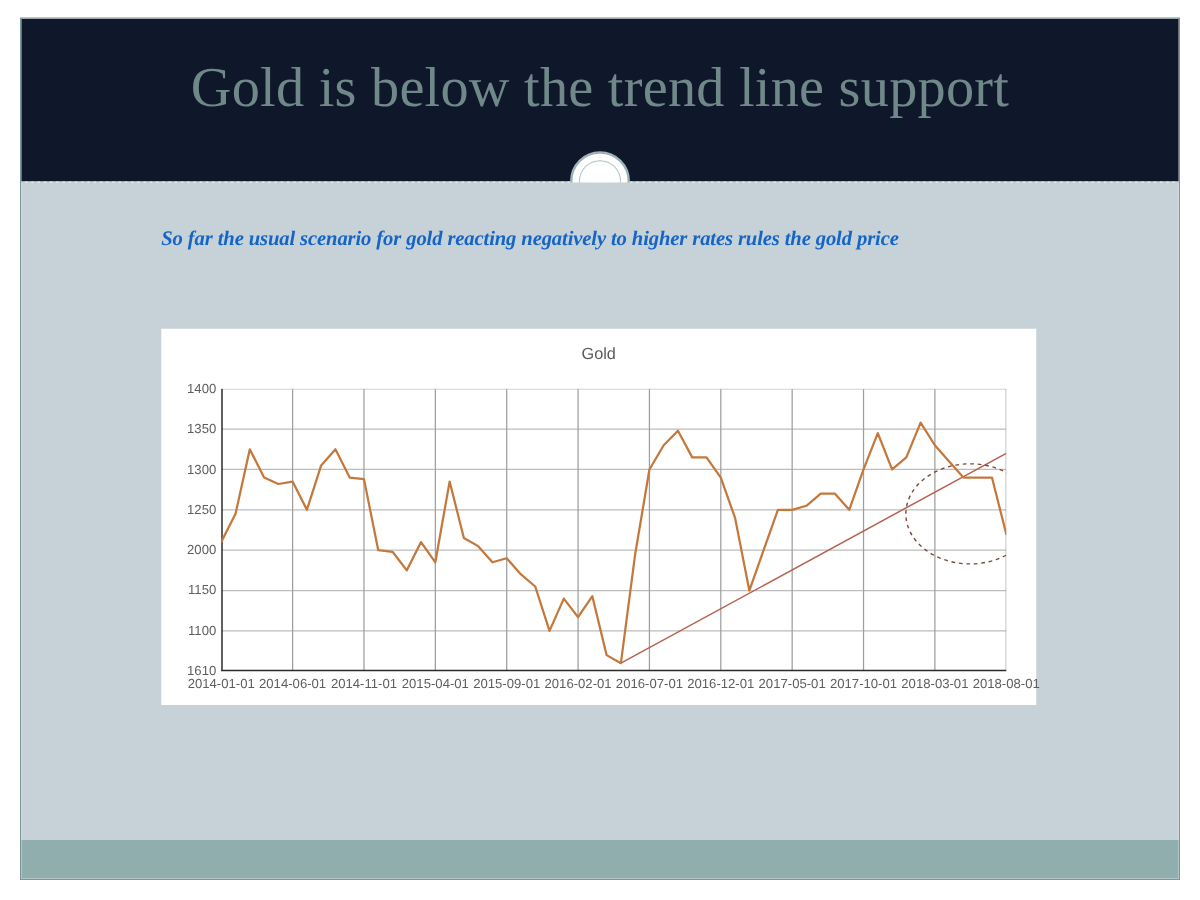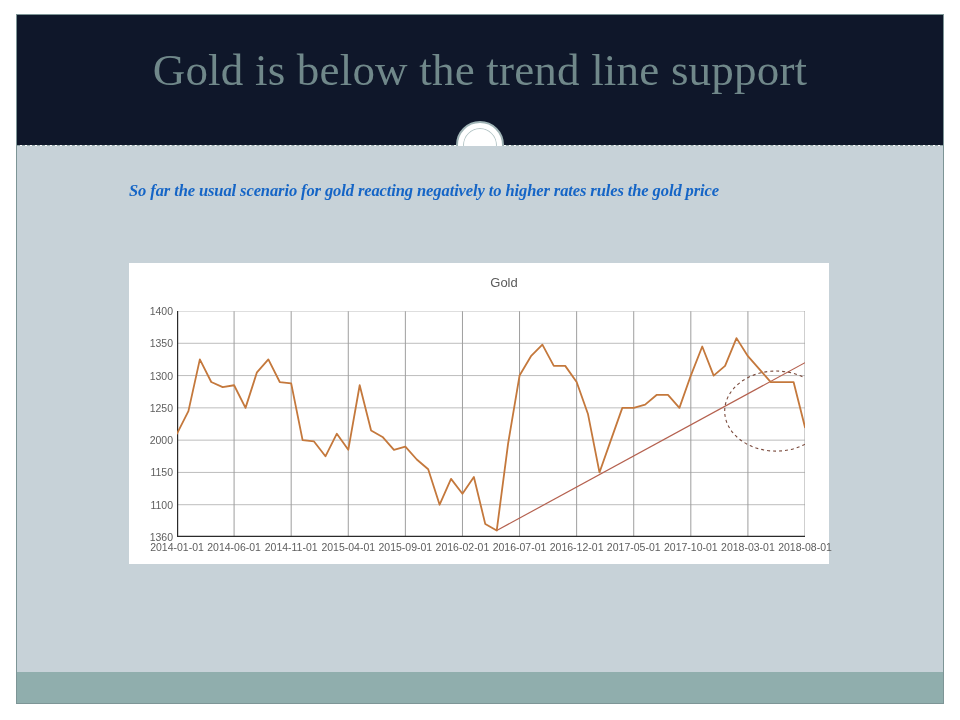--- a/index.html
+++ b/index.html
@@ -125,21 +125,20 @@
   }
 
   #chart-title {
     position: absolute;
     left: 0;
     top: 12px;
     width: 100%;
     text-align: center;
     font-size: 13px;
     color: #5a5a5a;
-    margin-left: 25px;
   }
 
   #plot-wrap {
     position: absolute;
     left: 48px;
     top: 48px;
     width: 628px;
     height: 226px;
   }
 
@@ -217,21 +216,21 @@
             </g>
           <g id="g-trend">
               <line x1="319.7090909090909" y1="219.54285714285714" x2="628" y2="51.657142857142844" stroke="#b5614f" stroke-width="1.2"></line>
             </g>
           <path id="p-series" fill="none" stroke-width="1.8" stroke-linejoin="round" stroke-linecap="round" d="M0.00,122.69 L11.42,100.09 L22.84,48.43 L34.25,71.03 L45.67,76.19 L57.09,74.26 L68.51,96.86 L79.93,61.34 L91.35,48.43 L102.76,71.03 L114.18,72.32 L125.60,129.14 L137.02,130.43 L148.44,145.29 L159.85,122.69 L171.27,138.83 L182.69,74.26 L194.11,119.46 L205.53,125.91 L216.95,138.83 L228.36,135.60 L239.78,148.51 L251.20,158.20 L262.62,193.71 L274.04,167.89 L285.45,182.74 L296.87,165.95 L308.29,213.09 L319.71,219.54 L331.13,132.37 L342.55,64.57 L353.96,45.20 L365.38,33.58 L376.80,54.89 L388.22,54.89 L399.64,71.03 L411.05,103.31 L422.47,161.43 L433.89,129.14 L445.31,96.86 L456.73,96.86 L468.15,93.63 L479.56,83.94 L490.98,83.94 L502.40,96.86 L513.82,64.57 L525.24,35.51 L536.65,64.57 L548.07,54.89 L559.49,27.12 L570.91,45.20 L582.33,58.11 L593.75,71.03 L605.16,71.03 L616.58,71.03 L628.00,116.23" stroke="#c4783c"></path>
           <g id="g-annot">
               <ellipse cx="599.0739393939449" cy="100.08571428571427" rx="51.38181818181818" ry="40.03428571428571" fill="none" stroke="#7a4a3c" stroke-width="1.1" stroke-dasharray="3,3"></ellipse>
             </g>
         </svg>
         <div id="ytick-holder">
-            <div class="ytick-label" style="top: 226px;">1360</div>
+            <div class="ytick-label" style="top: 226px;">1610</div>
             <div class="ytick-label" style="top: 193.714px;">1100</div>
             <div class="ytick-label" style="top: 161.429px;">1150</div>
             <div class="ytick-label" style="top: 129.143px;">2000</div>
             <div class="ytick-label" style="top: 96.8571px; text-align: center;">1250</div>
             <div class="ytick-label" style="top: 64.5714px;">1300</div>
             <div class="ytick-label" style="top: 32.2857px; text-align: center;">1350</div>
             <div class="ytick-label" style="top: 0px;">1400</div>
           </div>
         <div id="xtick-holder">
             <div class="xtick-label" style="left: 0px;">2014-01-01</div>

